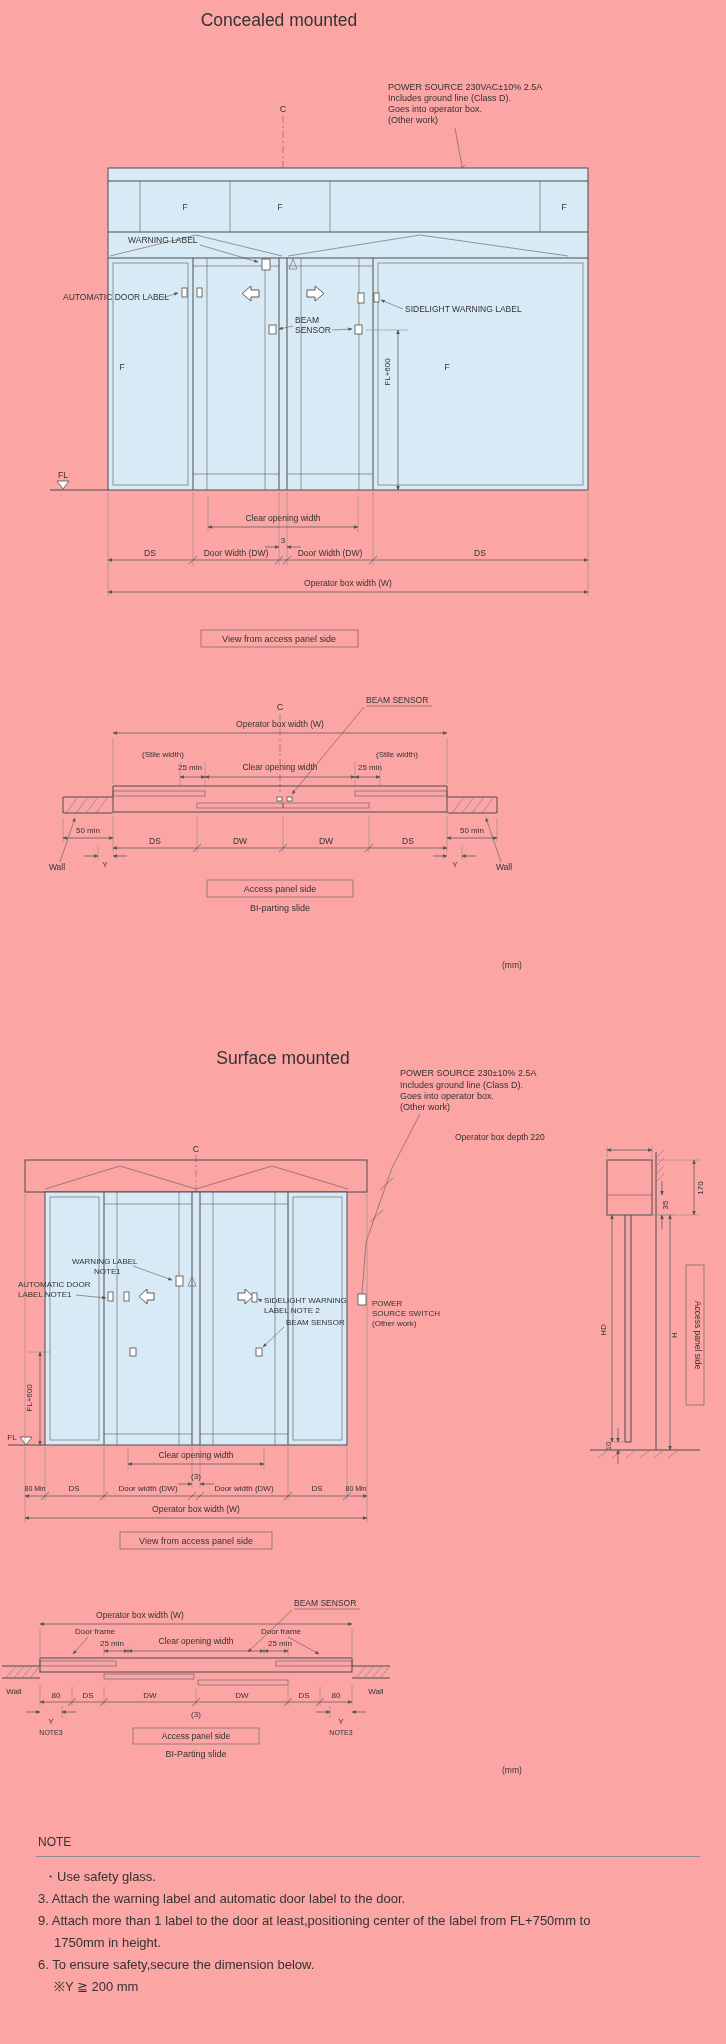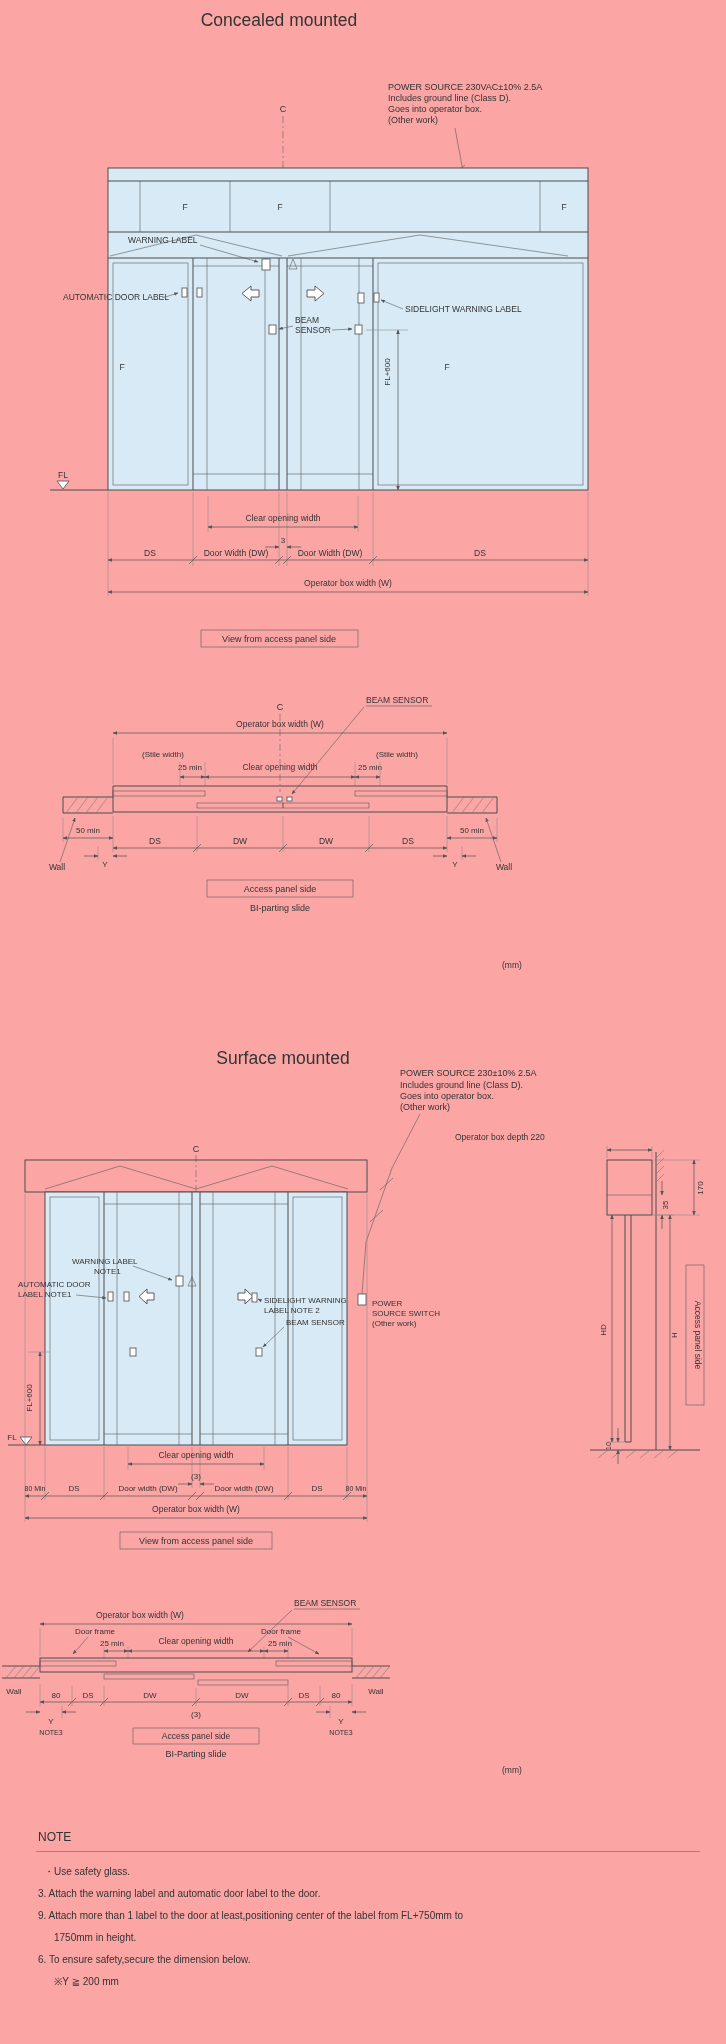--- a/index.html
+++ b/index.html
@@ -14,22 +14,22 @@
   .ln{stroke:#4d4d4d;stroke-width:1;fill:none;}
   .tn{stroke:#5a5a5a;stroke-width:0.6;fill:none;}
   .dim{stroke:#555;stroke-width:0.7;fill:none;}
   .ext{stroke:#8a8a8a;stroke-width:0.55;fill:none;}
   .dash{stroke:#666;stroke-width:0.6;stroke-dasharray:7 3 2 3;fill:none;}
   .glass{fill:#d7eaf5;stroke:none;}
   .mark{fill:#fff;stroke:#4d4d4d;stroke-width:0.8;}
   .hatch{stroke:#777;stroke-width:0.6;}
   .arrowshape{fill:#fff;stroke:#4d4d4d;stroke-width:0.9;}
   .note-section{position:absolute;top:1822px;left:36px;right:26px;color:#333;}
-  .note-header{border-top:1px solid #fca5a5;border-bottom:1px solid #8a8a8a;font-size:12px;padding:7px 2px;}
-  .note-body{padding:9px 2px 0;font-size:10px;line-height:22px;}
+  .note-header{border-top:6px solid #fca5a5;border-bottom:1px solid #8a8a8a;font-size:12px;padding:7px 2px;}
+  .note-body{padding:9px 2px 0;font-size:13px;line-height:22px;}
   .bullet{padding-left:6px;}
   .indent{padding-left:16px;}
 </style>
 </head>
 <body>
 
 <div id="page">
 
 <svg id="svg-concealed" width="726" height="1000" viewBox="0 0 726 1000">
   <defs>

